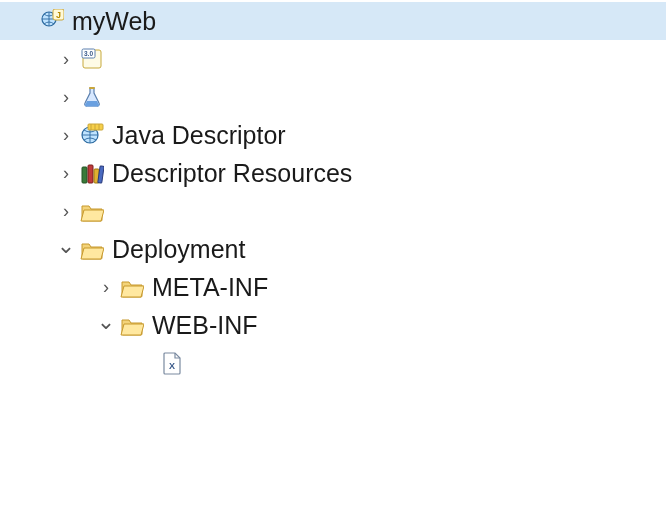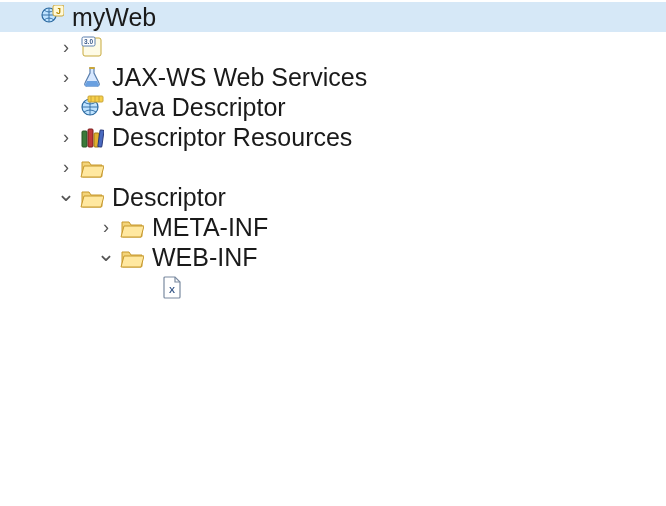--- a/index.html
+++ b/index.html
@@ -13,21 +13,21 @@
     height: 506px;
     overflow: hidden;
   }
   .tree {
     padding-top: 2px;
     user-select: none;
   }
   .row {
     display: flex;
     align-items: center;
-    height: 30px;
+    height: 38px;
     white-space: nowrap;
   }
   .indent { display:inline-block; }
   .arrow {
     width: 20px;
     text-align: center;
     color: #555;
     font-size: 18px;
     line-height: 38px;
     cursor: pointer;
@@ -76,21 +76,20 @@
       </span>
     </div>
     <div class="row">
       <span class="indent" style="width: 56px;"></span>
       <span class="arrow">›</span>
       <span class="icon">
         <svg viewBox="0 0 24 24" width="24" height="24">
           <use href="#ic-webservice"></use>
         </svg>
       </span>
-      <span class="label">JAX-WS Web Services</span>
     </div>
     <div class="row">
       <span class="indent" style="width: 56px;"></span>
       <span class="arrow">›</span>
       <span class="icon">
         <svg viewBox="0 0 24 24" width="24" height="24">
           <use href="#ic-java-resources"></use>
         </svg>
       </span>
       <span class="label">Java Descriptor</span>
@@ -115,21 +114,21 @@
       </span>
     </div>
     <div class="row">
       <span class="indent" style="width: 56px;"></span>
       <span class="arrow" style="font-size: 22px; transform: translateY(-3px);">⌄</span>
       <span class="icon">
         <svg viewBox="0 0 24 24" width="24" height="24">
           <use href="#ic-folder"></use>
         </svg>
       </span>
-      <span class="label">Descriptor</span>
+      <span class="label">Deployment</span>
     </div>
     <div class="row">
       <span class="indent" style="width: 96px;"></span>
       <span class="arrow">›</span>
       <span class="icon">
         <svg viewBox="0 0 24 24" width="24" height="24">
           <use href="#ic-folder"></use>
         </svg>
       </span>
       <span class="label">META-INF</span>

